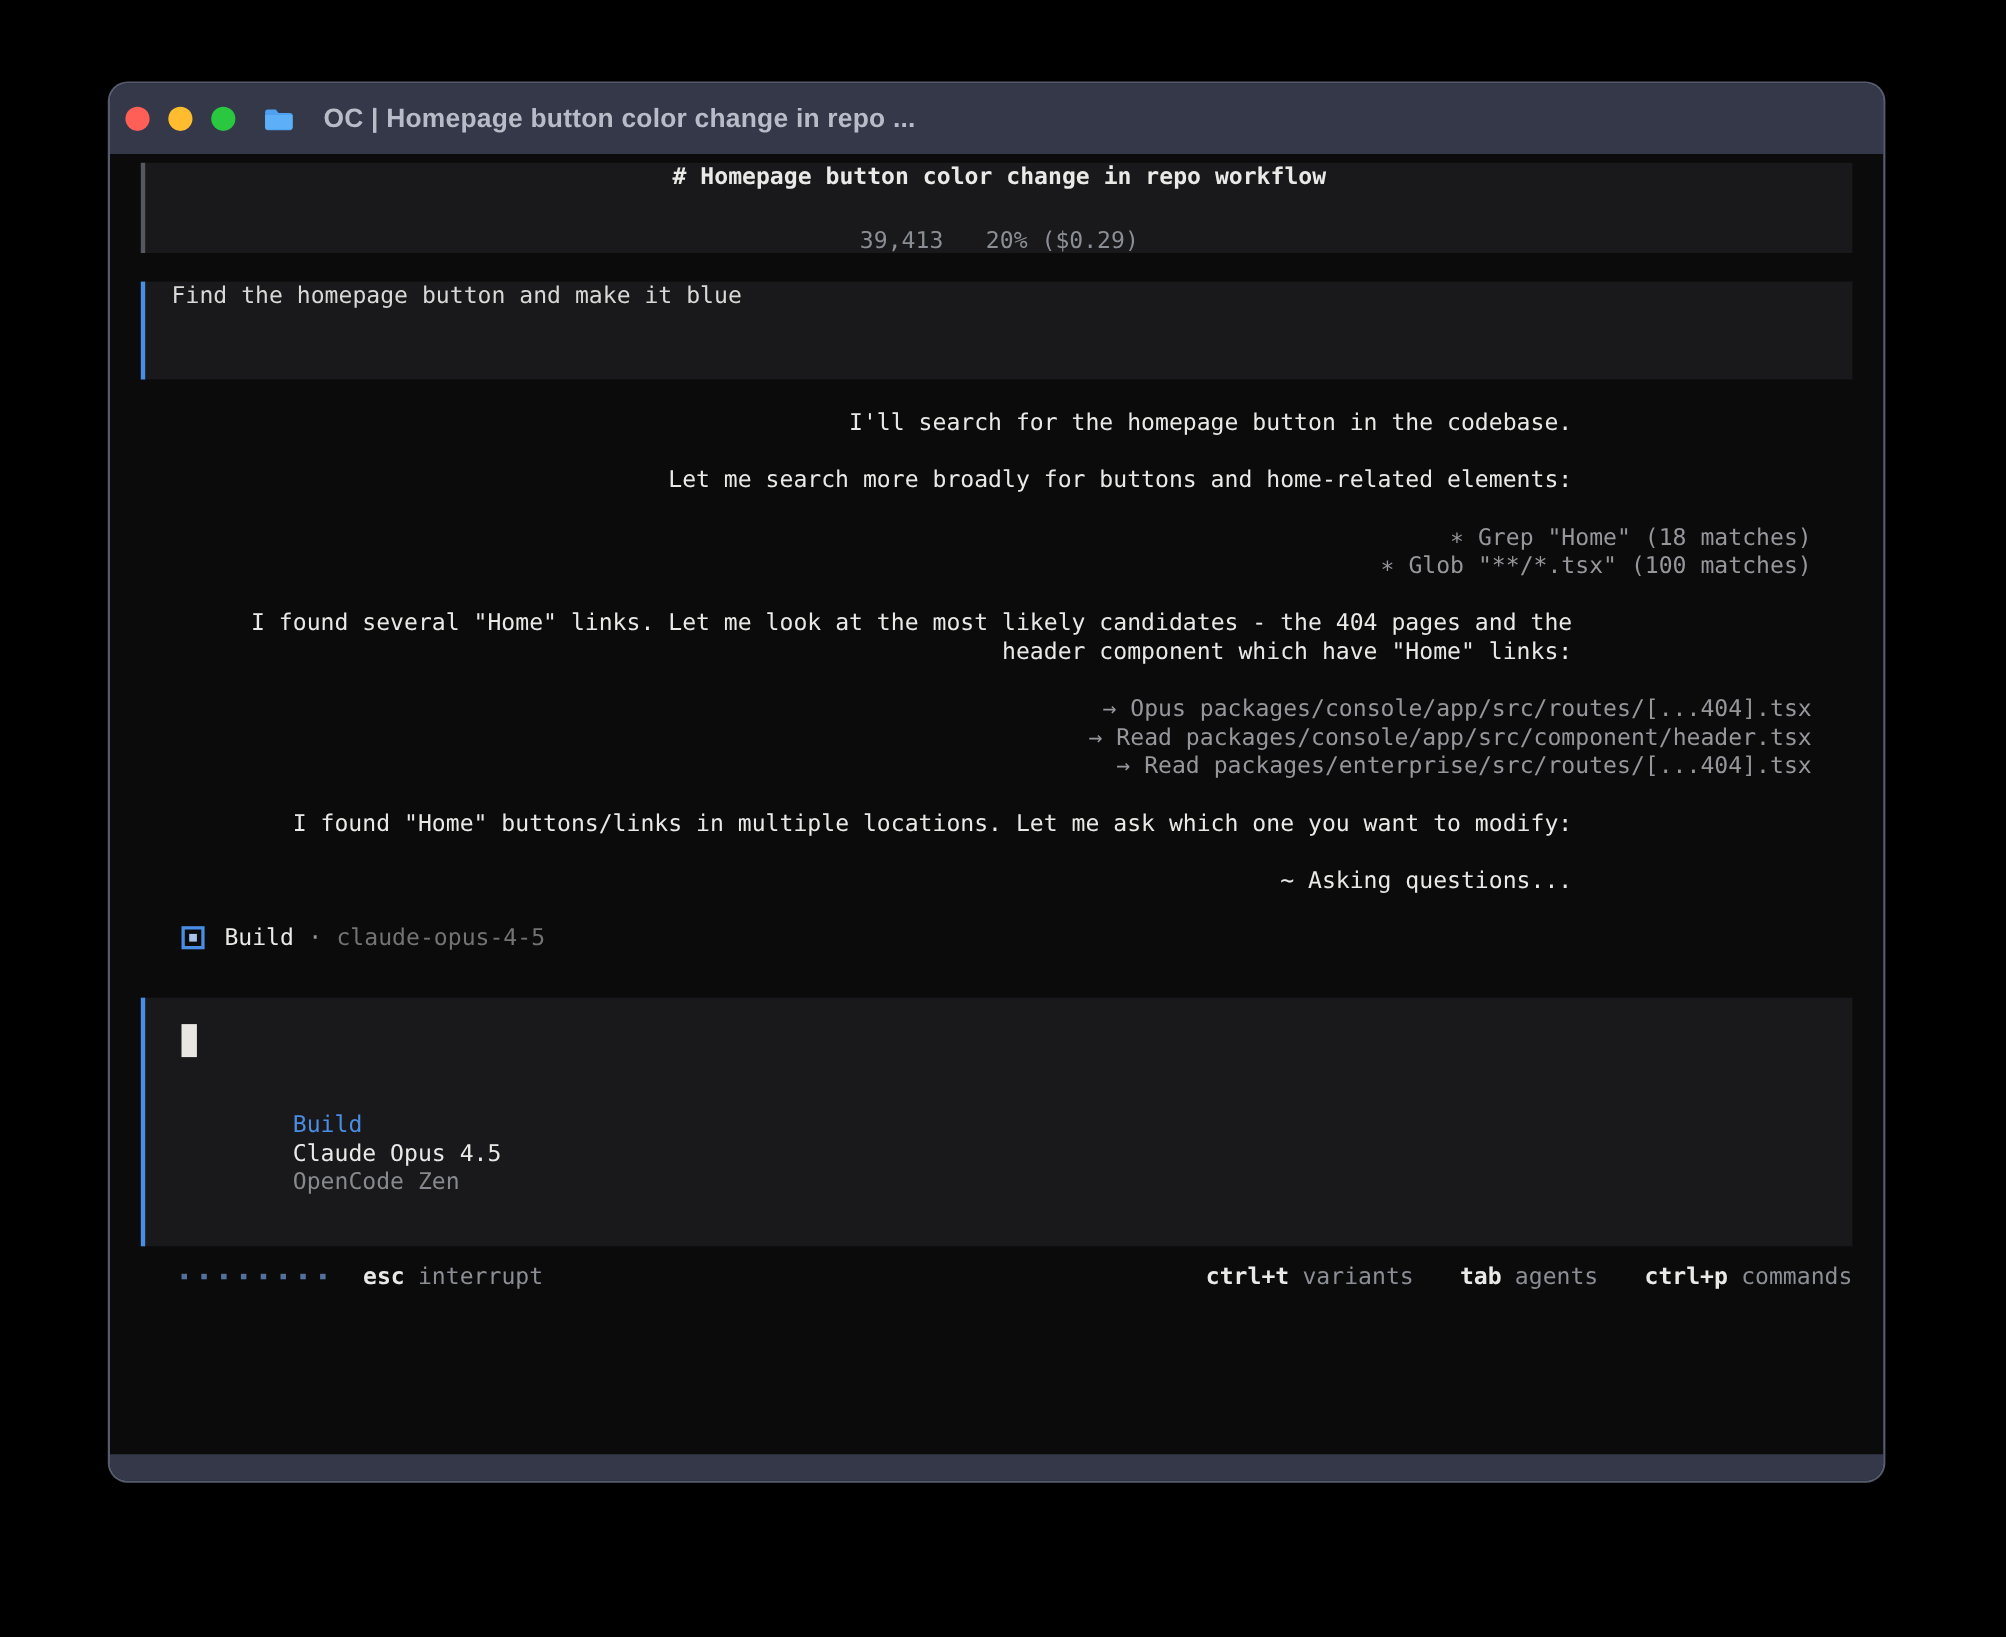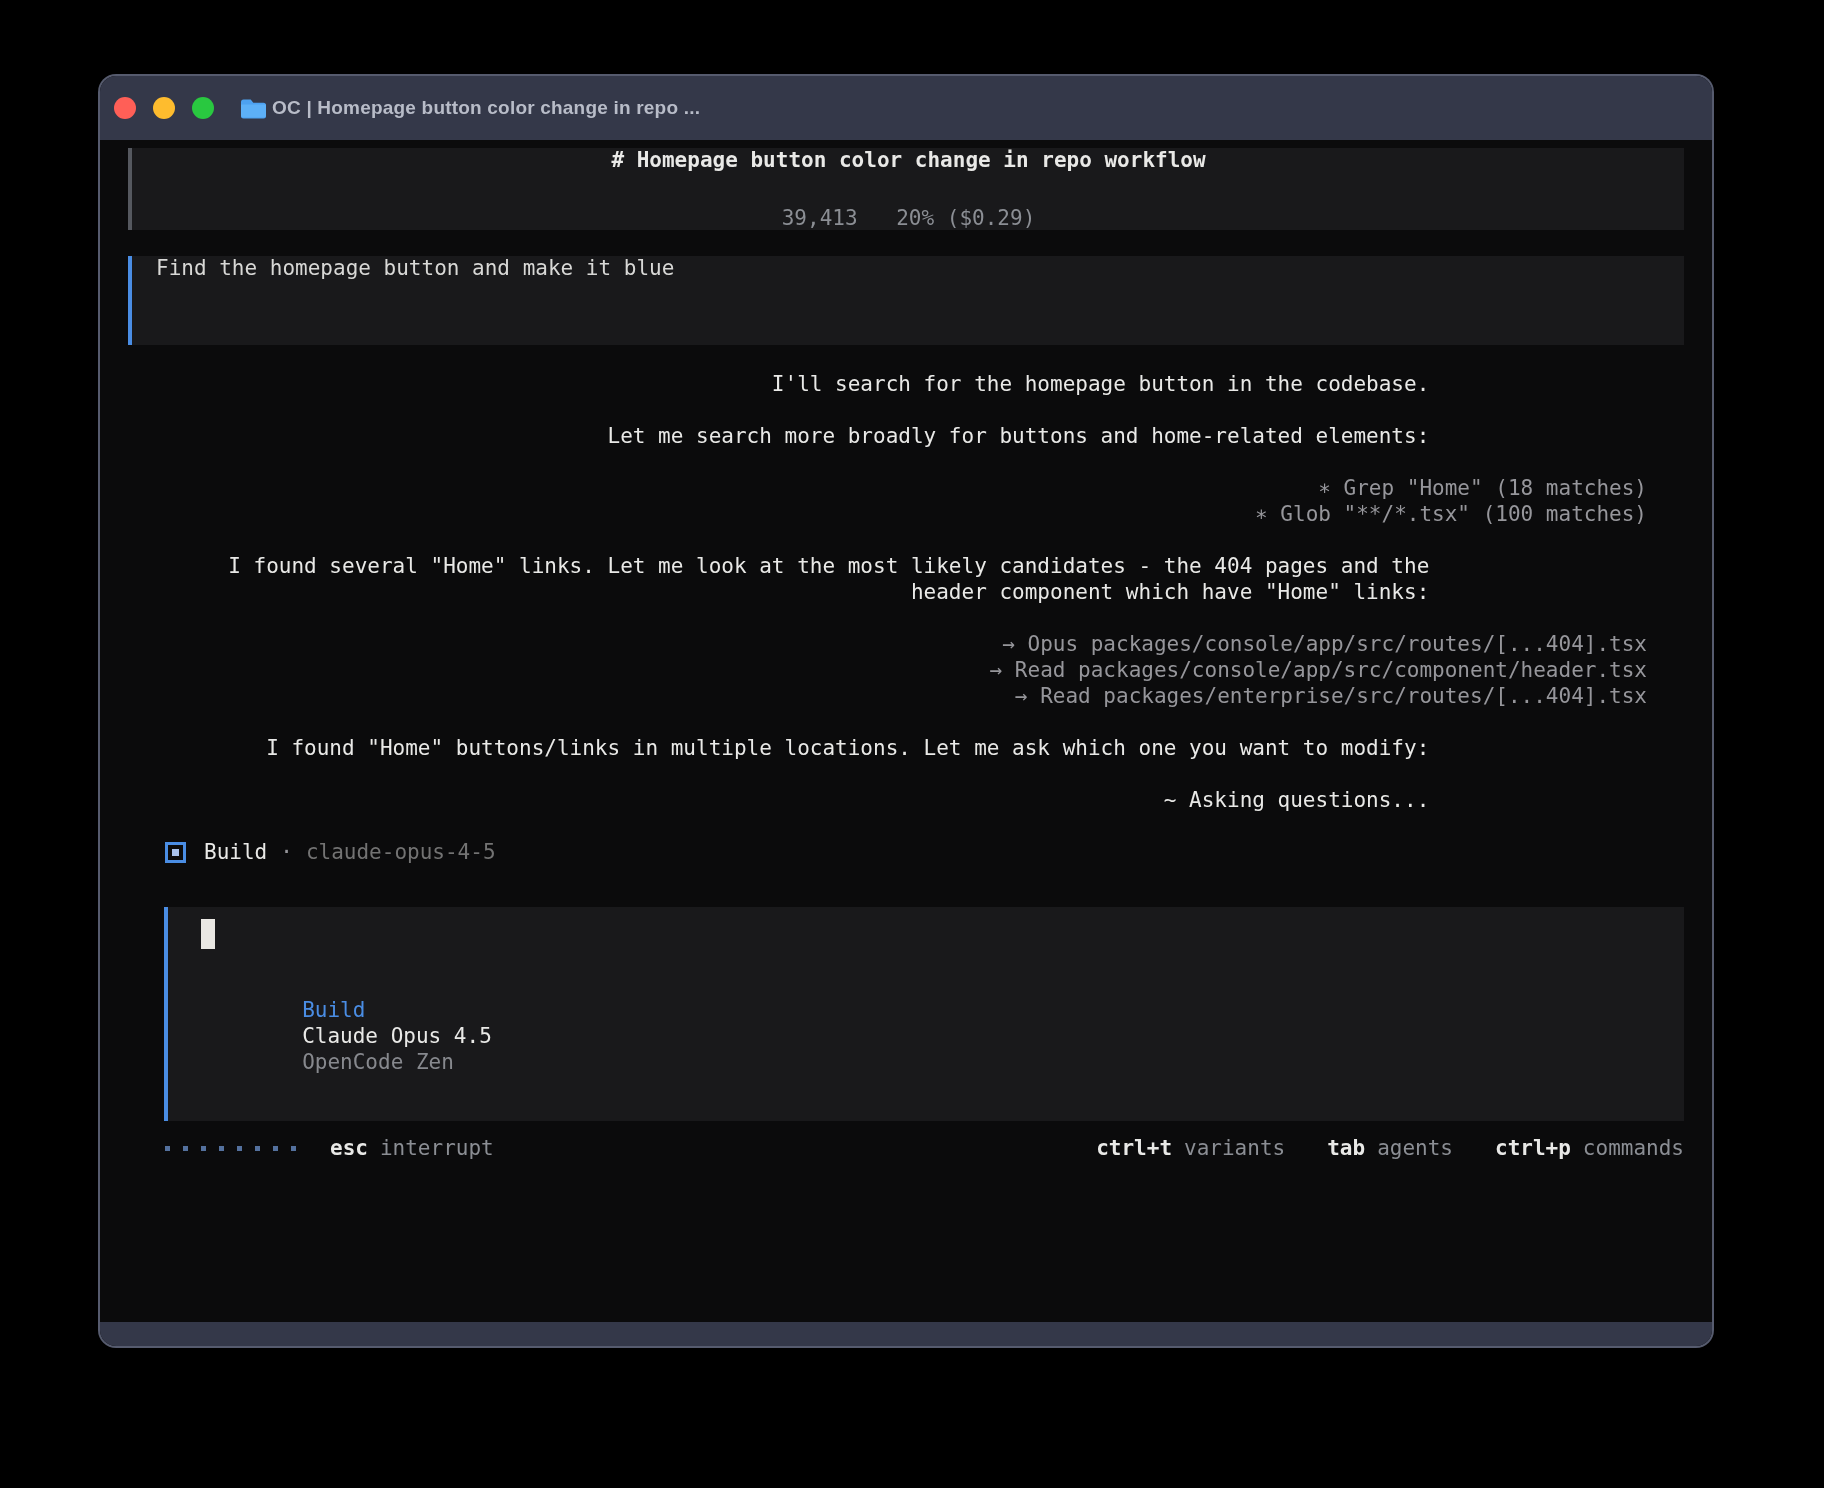--- a/index.html
+++ b/index.html
@@ -17,22 +17,22 @@
     height:64px;flex:0 0 64px;background:#343849;display:flex;align-items:center;
     padding-left:14px;
   }
   .lights{display:flex;align-items:center;gap:17px;}
   .light{width:22px;height:22px;border-radius:50%;}
   .light.red{background:#ff5f57;}
   .light.yellow{background:#febc2e;}
   .light.green{background:#29c840;}
   .folder{margin-left:26px;display:flex;align-items:center;}
   .titletext{
-    margin-left:5px;color:#b8bcc8;font-family:"Liberation Sans",sans-serif;
-    font-weight:bold;font-size:19px;letter-spacing:.2px;white-space:nowrap;text-align:center;
+    margin-left:27px;color:#b8bcc8;font-family:"Liberation Sans",sans-serif;
+    font-weight:bold;font-size:24px;letter-spacing:.2px;white-space:nowrap;text-align:center;
   }
   
   .content{
     flex:1 1 auto;background:#0b0b0c;padding:8px 28px 0;box-sizing:border-box;
     display:flex;flex-direction:column;font-size:21px;color:#e9e9e7;min-height:0;
   }
   .panel{background:#19191b;box-sizing:border-box;flex-direction:column;}
   .session-header{
     border-left:4px solid #55585f;height:82px;display:flex;align-items:center;
     justify-content:space-between;padding:0 32px 0 33px;
@@ -55,22 +55,21 @@
     width:15px;height:15px;border:3px solid #4a8de4;display:inline-flex;
     align-items:center;justify-content:center;margin-right:18px;flex:0 0 auto;
   }
   .badge-inner{width:7px;height:7px;background:#a9c2ec;}
   .badge-agent{color:#e9e9e7;}
   .badge-sep{color:#96969b;margin:0 13px;}
   .badge-model{color:#737373;}
   
   .input-box{
     margin-top:16px;border-left:4px solid #4a8de4;background:#19191b;
-    padding:12px 36px 20px 33px;
-    margin-left:36px;
+    padding:24px 36px 20px 33px;
   }
   .cursor-block{width:14px;height:30px;background:#e9e7e3;}
   .input-meta{margin-top:22px;line-height:26px;white-space:pre;}
   .meta-agent{color:#4a8de4;margin-right:25px;}
   .meta-model{color:#e9e9e7;margin-right:13px;}
   .meta-provider{color:#87898e;}
   
   .status-bar{
     margin-top:12px;display:flex;justify-content:space-between;align-items:center;
     padding-left:37px;height:30px;

